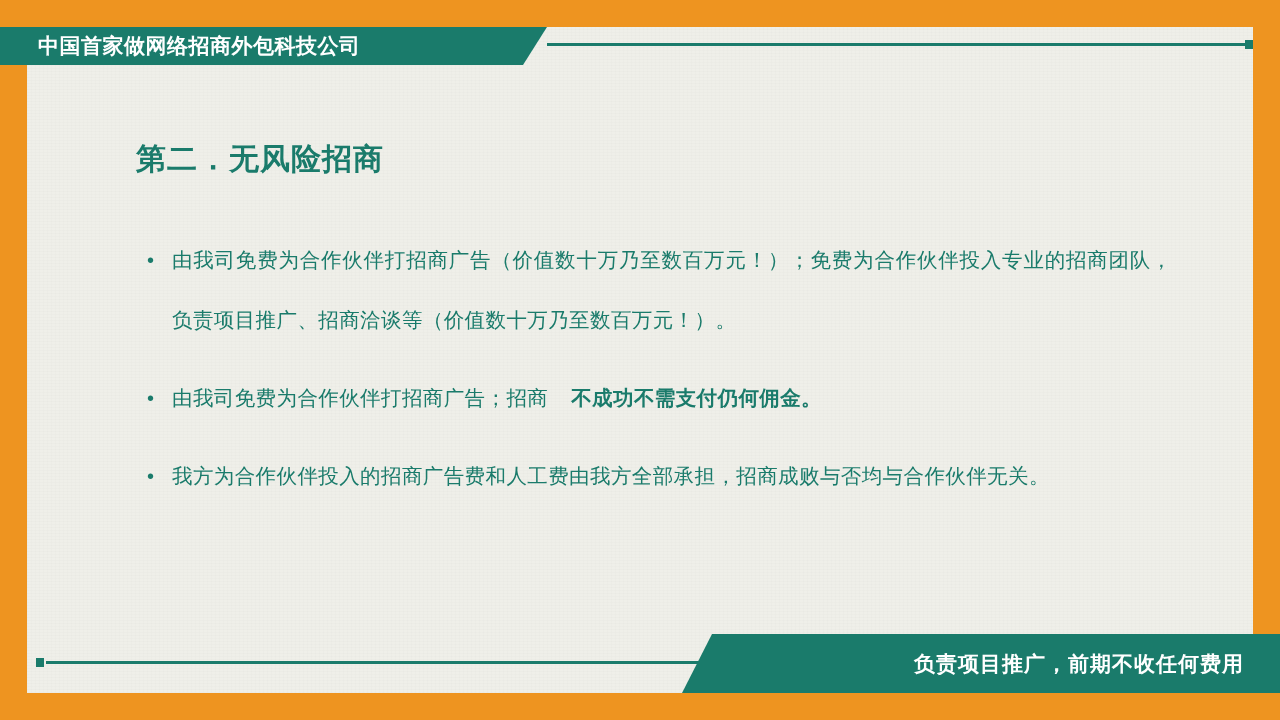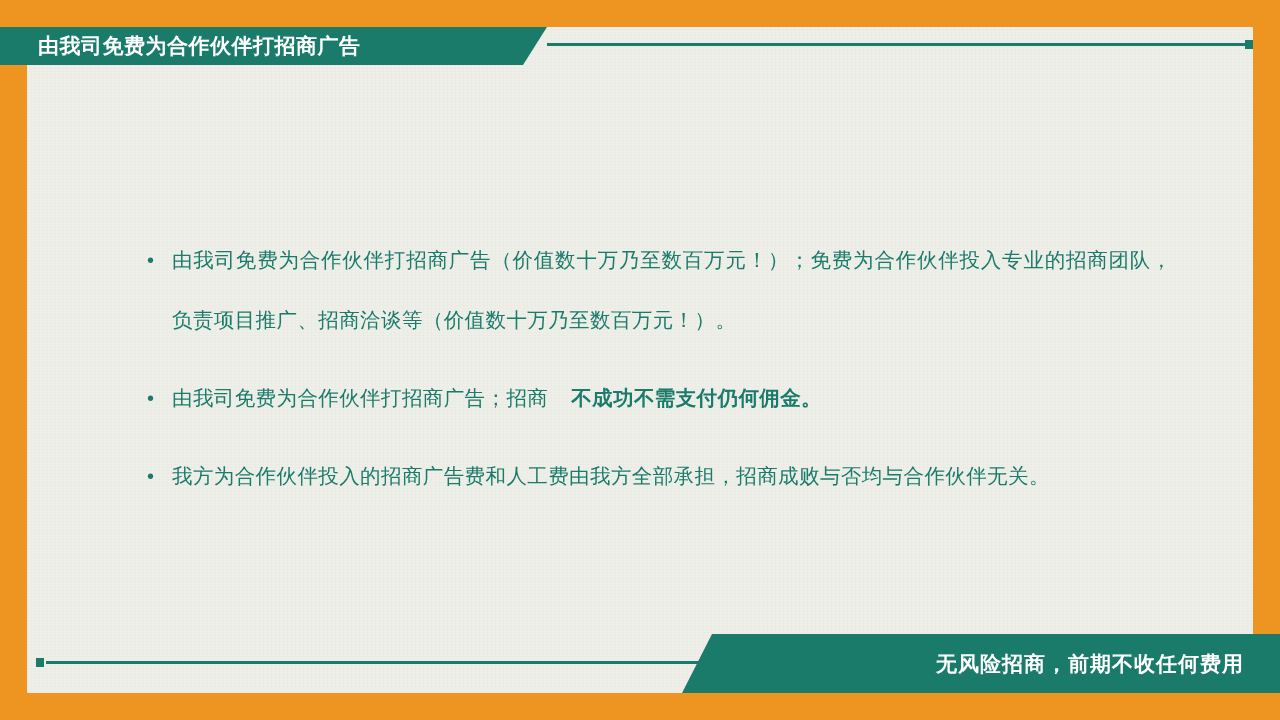--- a/index.html
+++ b/index.html
@@ -176,24 +176,25 @@
   }
 </style>
 </head>
 <body>
 
 <div class="slide">
 
   <div class="paper"></div>
 
   <div class="header-ribbon"></div>
-  <div class="header-title">由我司免费为合作伙伴打招商广告</div>
+  <div class="header-title">中国首家做网络招商外包科技公司</div>
   <div class="header-rule"></div>
   <div class="header-rule-tail"></div>
 
+  <div class="main-title">第二．无风险招商</div>
 
   <div class="bullets">
 
     <div class="bullet-item">
       <span class="bullet-dot">•</span>
       <span>由我司免费为合作伙伴打招商广告（价值数十万乃至数百万元！）；免费为合作伙伴投入专业的招商团队，负责项目推广、招商洽谈等（价值数十万乃至数百万元！）。</span>
     </div>
 
     <div class="bullet-item">
       <span class="bullet-dot">•</span>
@@ -203,15 +204,15 @@
     <div class="bullet-item">
       <span class="bullet-dot">•</span>
       <span>我方为合作伙伴投入的招商广告费和人工费由我方全部承担，招商成败与否均与合作伙伴无关。</span>
     </div>
 
   </div>
 
   <div class="footer-rule-head"></div>
   <div class="footer-rule"></div>
   <div class="footer-ribbon"></div>
-  <div class="footer-text">无风险招商，前期不收任何费用</div>
+  <div class="footer-text">负责项目推广，前期不收任何费用</div>
 
 </div>
 
 </body></html>

